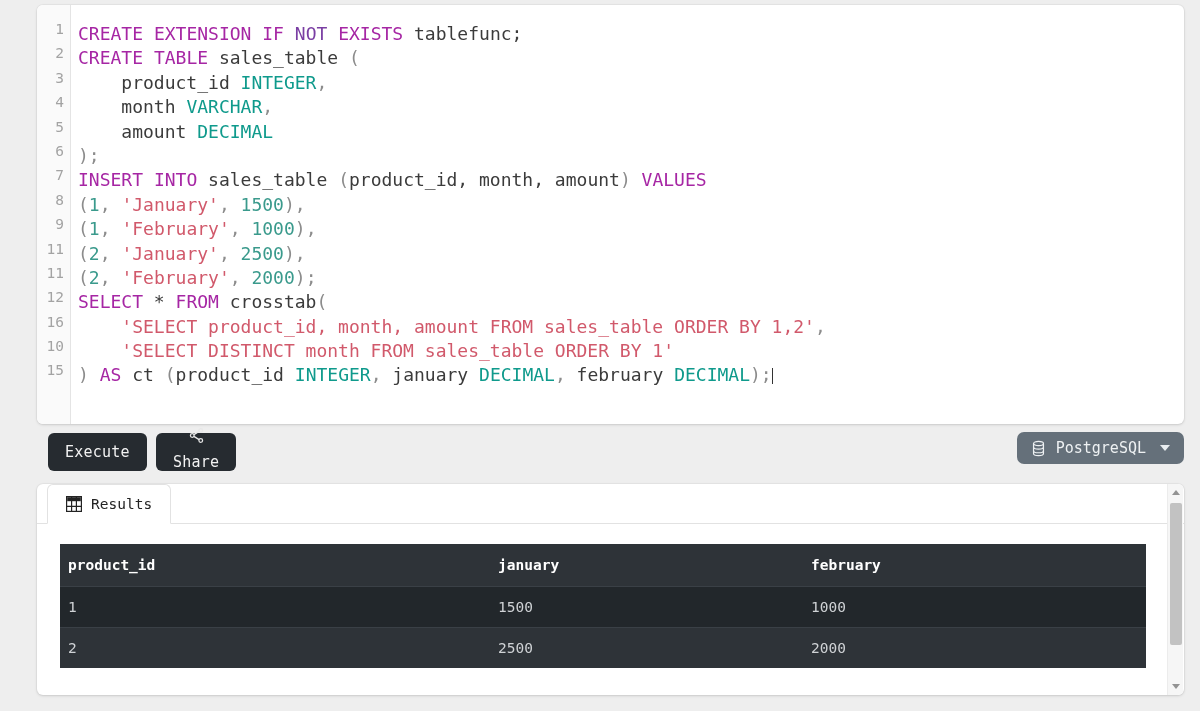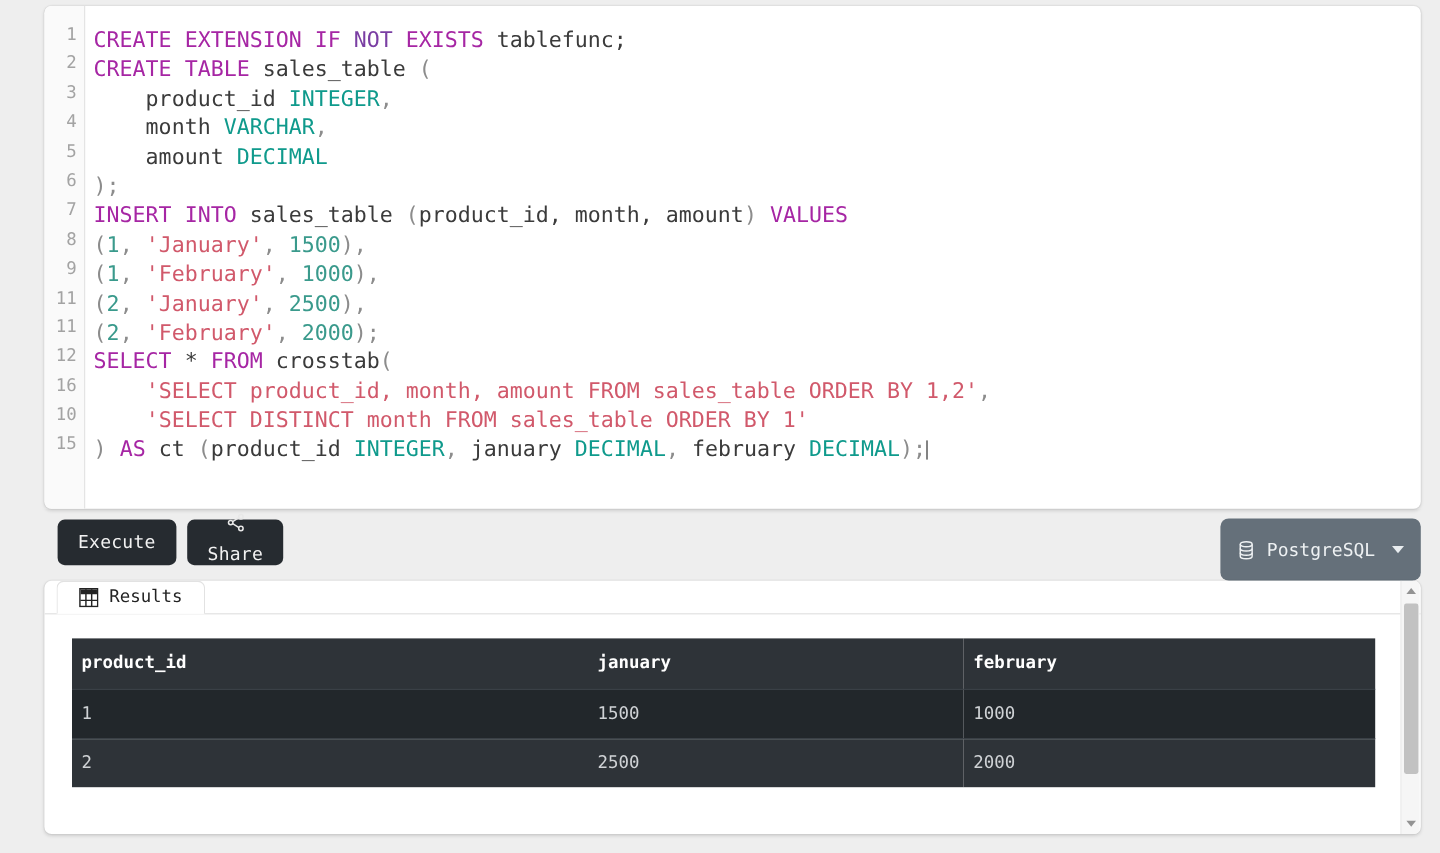--- a/index.html
+++ b/index.html
@@ -89,21 +89,21 @@
     justify-content: flex-end;
     gap: 9px;
     cursor: pointer;
     padding: 0 17px;
   }
   .btn-execute { left: 11px; }
   .btn-share   { left: 119px; flex-direction: column; }
   .dbsel {
     position: absolute;
     right: 0; top: -1px;
-    height: 52px;
+    height: 32px;
     background: #65707a;
     color: #eef1f3;
     border-radius: 7px;
     display: flex;
     align-items: center;
     gap: 10px;
     padding: 0 14px;
     font-family: "DejaVu Sans Mono", monospace;
     font-size: 15px;
     cursor: pointer;
@@ -120,21 +120,21 @@
   .results-card {
     position: absolute;
     left: 37px; top: 484px;
     width: 1147px; height: 211px;
     background: #ffffff;
     border-radius: 6px;
     box-shadow: 0 1px 3px rgba(0,0,0,0.13), 0 0 0 1px rgba(0,0,0,0.03);
     overflow: hidden;
   }
   .tabs {
-    height: 28px;
+    height: 40px;
     border-bottom: 1px solid #e2e2e2;
     display: flex;
     align-items: stretch;
     padding-left: 10px;
   }
   .tab {
     display: flex;
     align-items: center;
     gap: 9px;
     padding: 0 18px;

